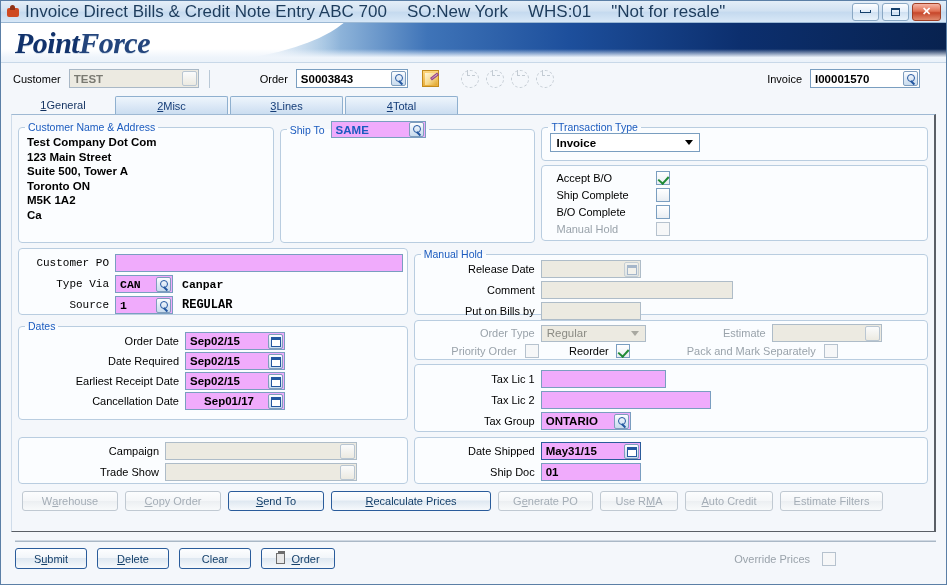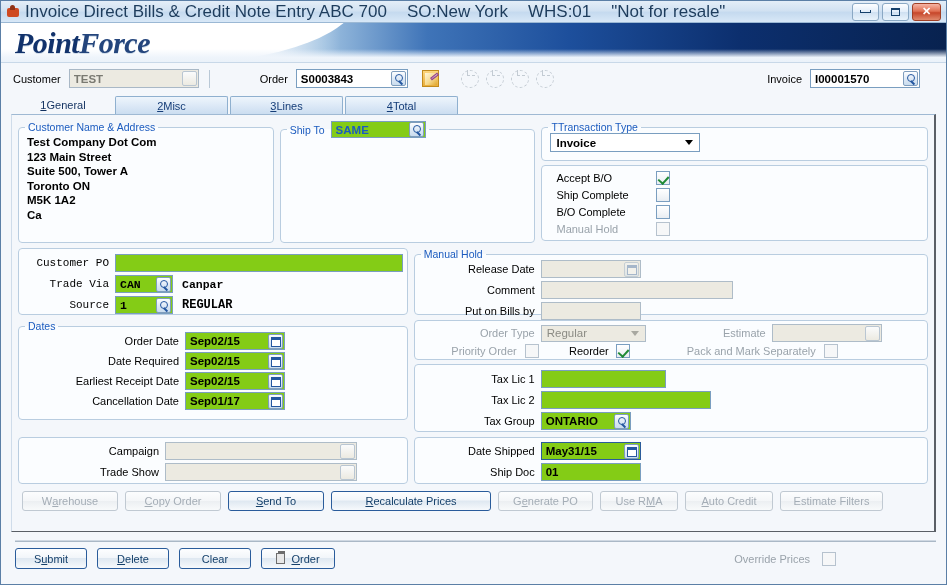--- a/index.html
+++ b/index.html
@@ -234,21 +234,21 @@
   }
   fieldset.grp > legend {
     font-size:10.5px; color:#1b5bbf; padding:0 3px; margin-left:6px;
   }
 
   .row { display:flex; align-items:center; }
   .rlabel { text-align:right; font-size:11px; color:#000; }
   .rlabel.dim { color:#9aa3ab; }
 
   .inp {
-    height:18px; border:1px solid #7a9ec0; background:#84cc16;
+    height:18px; border:1px solid #7a9ec0; background:#f0abfc;
     display:flex; align-items:center; padding:0 1px 0 4px;
     font-size:11.5px; font-weight:bold;
   }
   .inp.plain { font-weight:normal; }
   .inp.dis {
     background:#eceae1; border-color:#aebcc8;
   }
   .inp .v { flex:1 1 auto; white-space:nowrap; overflow:hidden; }
 
   .caliconbtn {
@@ -477,21 +477,21 @@
     <div style="display:flex; align-items:flex-start; gap:6px; margin-top:5px;">
 
       <fieldset class="grp" style="width:391px; height:67px; padding-top:5px;font-family:Liberation Mono, monospace;">
         <div class="row" style="margin-bottom:3px;">
           <span class="rlabel" style="width:90px;">Customer PO</span>
           <span class="inp plain" style="width:288px; margin-left:6px;">
             <span class="v"></span>
           </span>
         </div>
         <div class="row" style="margin-bottom:3px;">
-          <span class="rlabel" style="width:90px;">Trade Via</span>
+          <span class="rlabel" style="width:90px;">Type Via</span>
           <span class="inp" style="width:58px; margin-left:6px;">
             <span class="v">CAN</span>
             <span class="lookup"></span>
           </span>
           <span style="margin-left:9px; font-weight:bold; font-size:11.5px;">Canpar</span>
         </div>
         <div class="row">
           <span class="rlabel" style="width:90px;">Source</span>
           <span class="inp" style="width:58px; margin-left:6px;">
             <span class="v">1</span>
@@ -559,21 +559,21 @@
           <span class="inp" style="width:100px; margin-left:6px;">
             <span class="v">Sep02/15</span>
             <span class="caliconbtn">
                 <span class="cal"></span>
                 <span class="calhdr"></span>
               </span>
           </span>
         </div>
         <div class="row">
           <span class="rlabel" style="width:160px;">Cancellation Date</span>
-          <span class="inp" style="width:100px; margin-left:6px;">
+          <span class="inp" style="width:100px; margin-left:6px;text-align:center;">
             <span class="v">Sep01/17</span>
             <span class="caliconbtn">
                 <span class="cal"></span>
                 <span class="calhdr"></span>
               </span>
           </span>
         </div>
       </fieldset>
 
       <div style="width:516px;">

